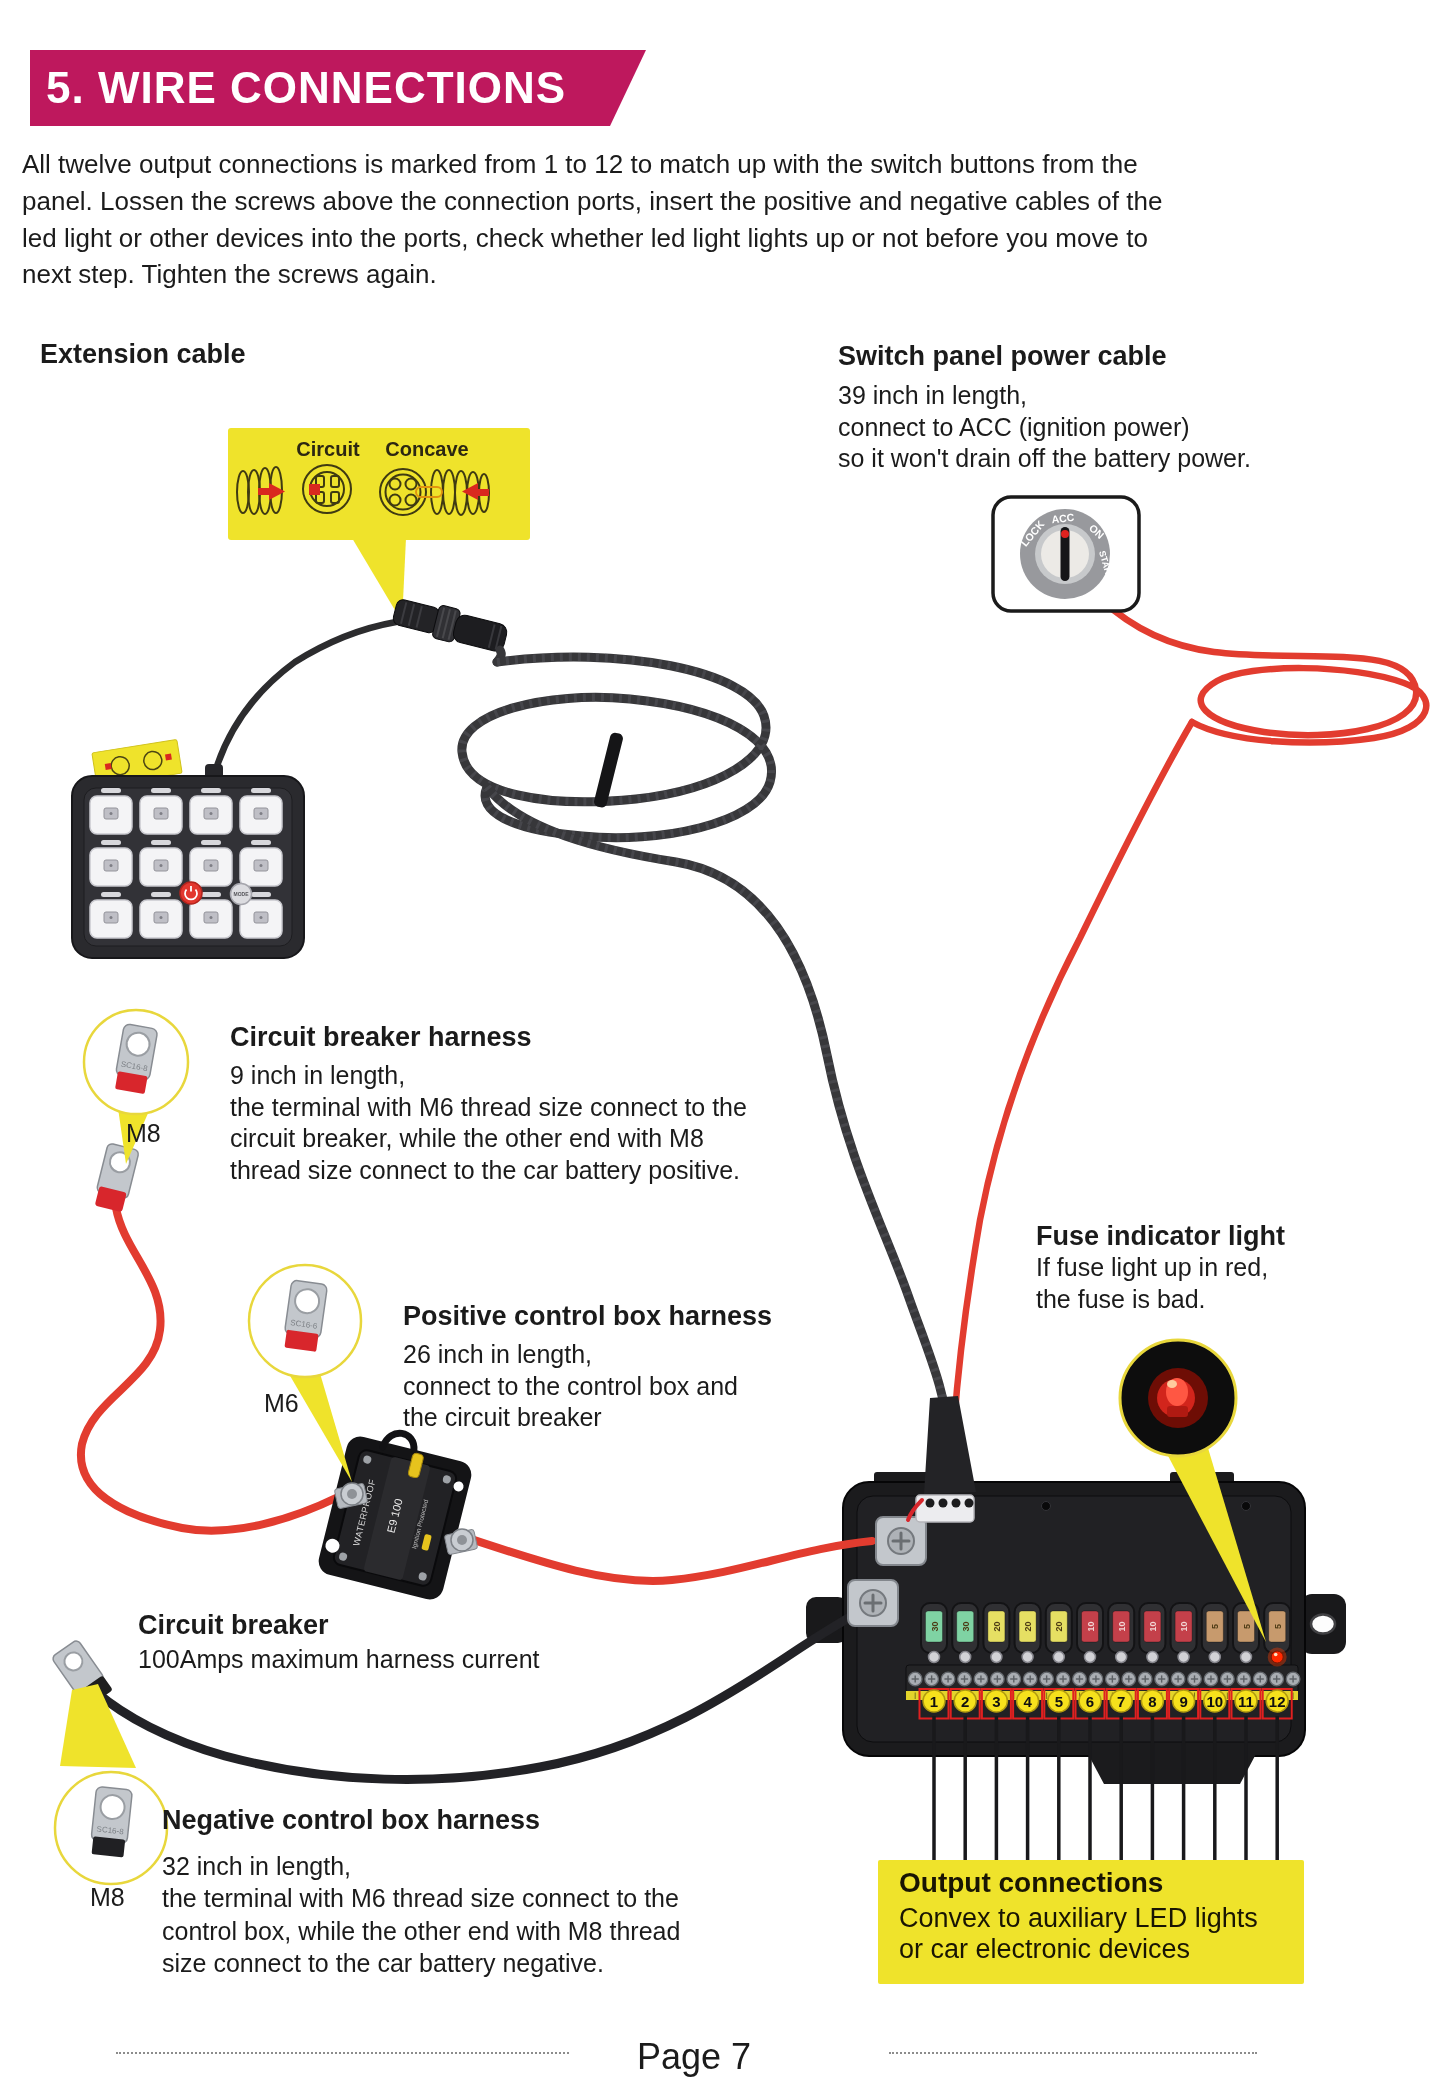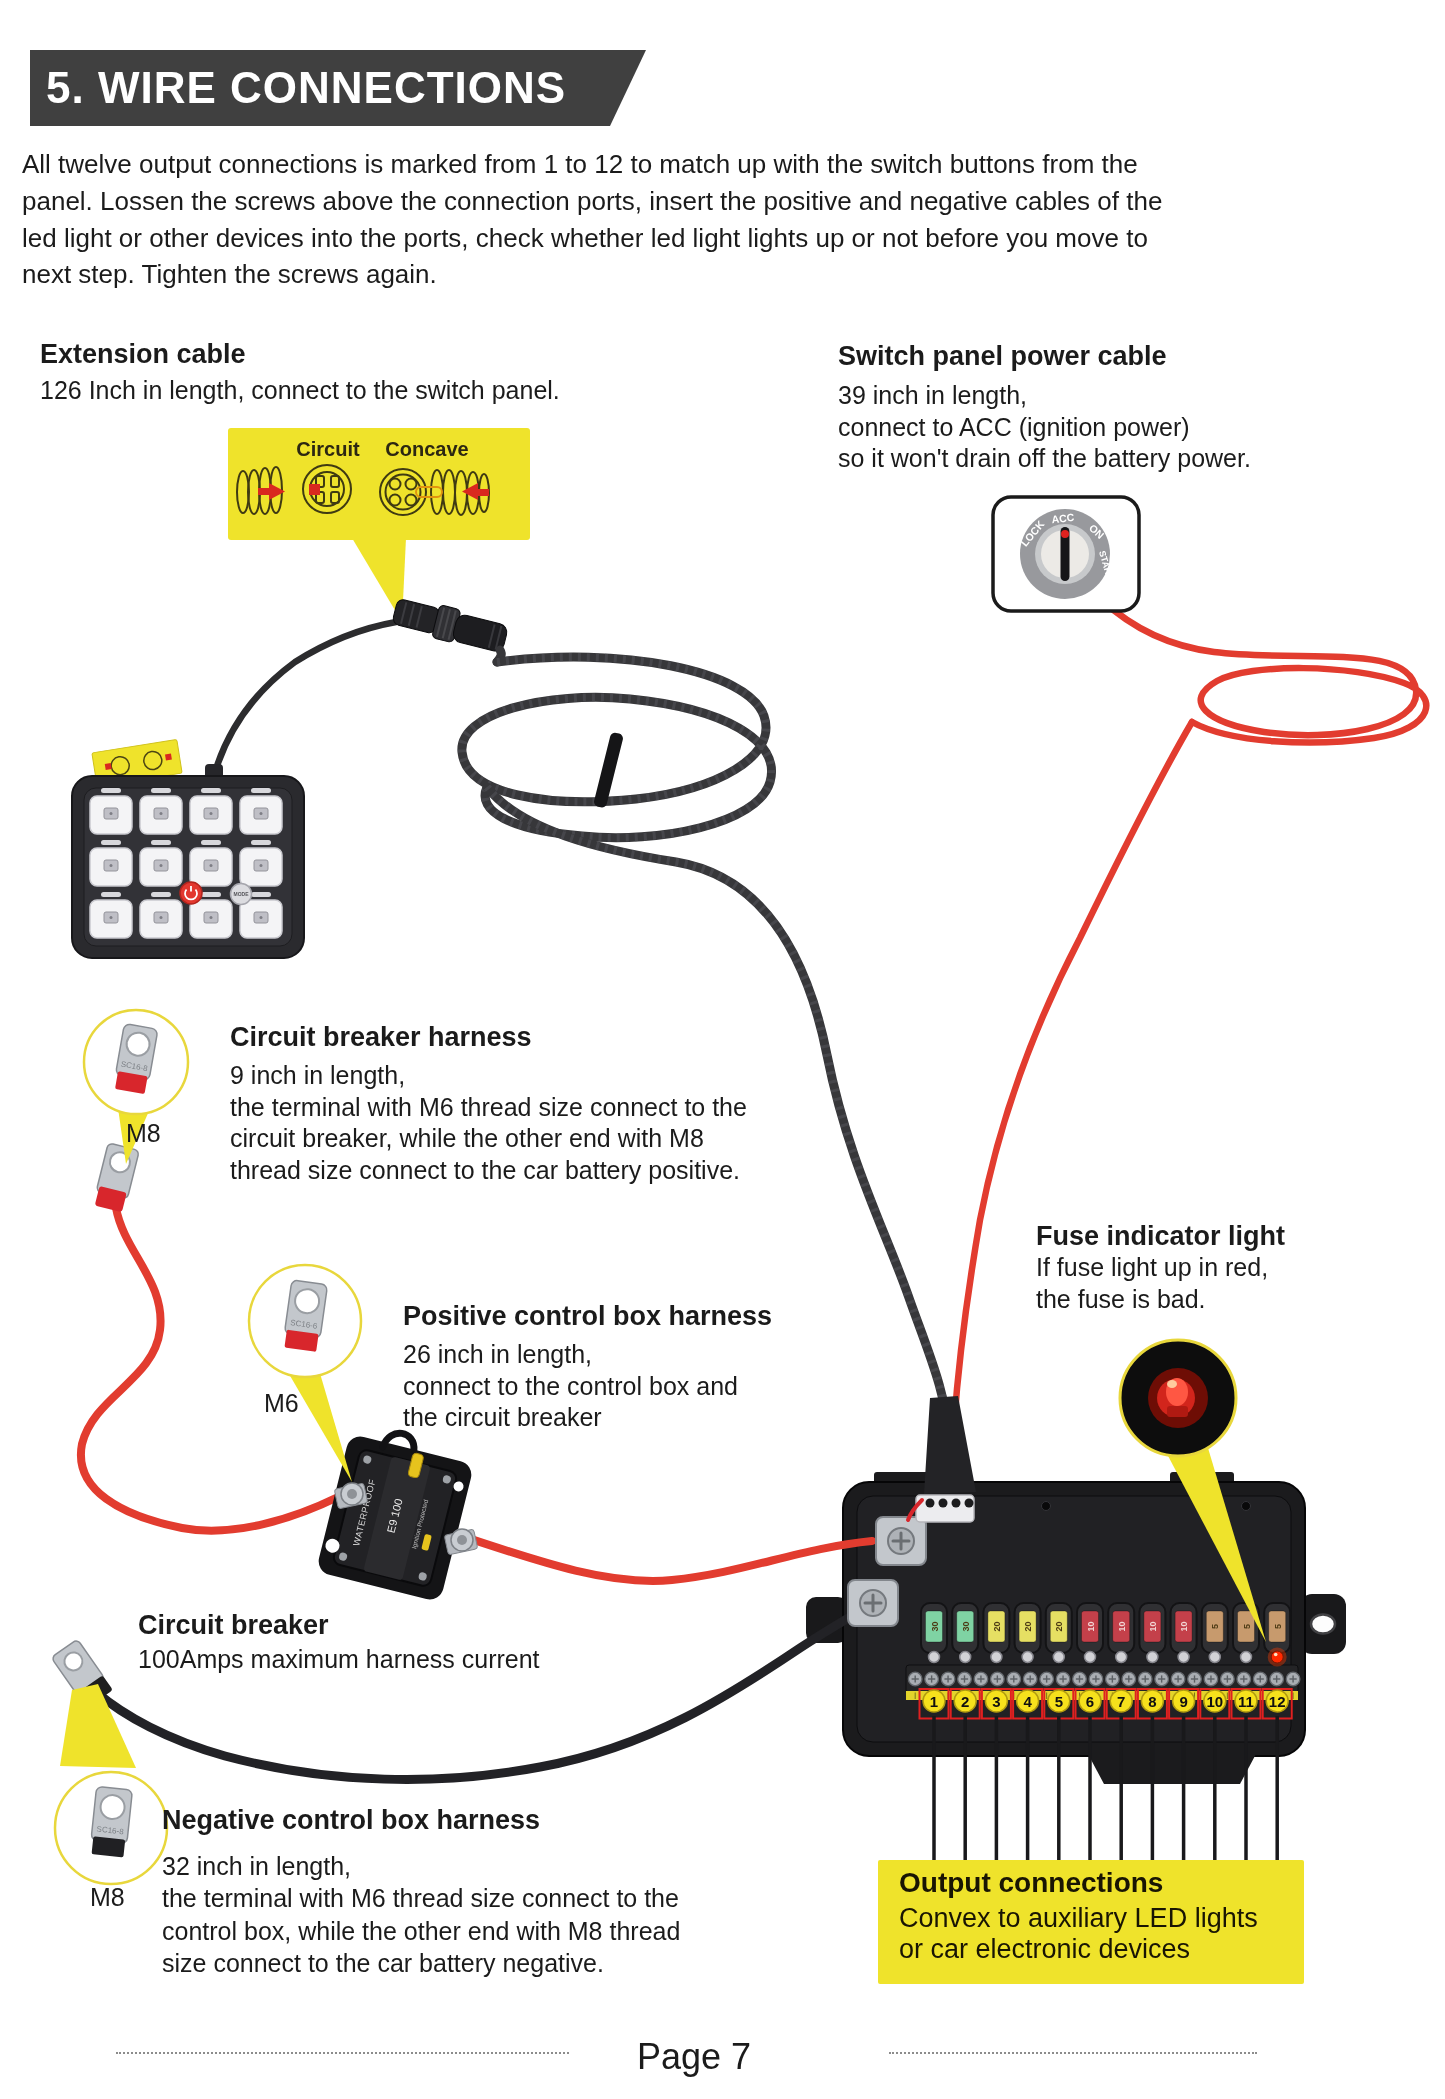--- a/index.html
+++ b/index.html
@@ -515,34 +515,33 @@
     <polygon points="1166,1452 1208,1448 1266,1642" fill="#efe32b"></polygon>
     <circle cx="1178" cy="1398" r="58" fill="#0d0d0d" stroke="#e8d73c" stroke-width="3"></circle>
     <circle cx="1178" cy="1398" r="30" fill="#6e0d05"></circle>
     <circle cx="1176" cy="1398" r="19" fill="#d2251c"></circle>
     <ellipse cx="1177" cy="1392" rx="11" ry="14" fill="#ff5743"></ellipse>
     <rect x="1167" y="1406" width="21" height="11" rx="3" fill="#b01a12"></rect>
     <ellipse cx="1172" cy="1384" rx="5" ry="4" fill="#ffd9a8" opacity="0.9"></ellipse>
   </g>
 </svg>
 
-<div class="abs banner" style="background: #404040;">
+<div class="abs banner" style="background: #be185d;">
   <span>5. WIRE CONNECTIONS</span>
 </div>
 
 <div class="abs intro">
   <div>All twelve output connections is marked from 1 to 12 to match up with the switch buttons from the</div>
   <div>panel. Lossen the screws above the connection ports, insert the positive and negative cables of the</div>
   <div>led light or other devices into the ports, check whether led light lights up or not before you move to</div>
   <div>next step. Tighten the screws again.</div>
 </div>
 
 <div class="abs center" style="left:40px;top:339px;width:444px;">
   <div class="sec-title">Extension cable</div>
-  <div class="sec-body" style="margin-top:5px;">126 Inch in length, connect to the switch panel.</div>
 </div>
 
 <div class="abs" style="left:838px;top:341px;">
   <div class="sec-title">Switch panel power cable</div>
   <div class="sec-body" style="margin-top:8px;">
     <div>39 inch in length,</div>
     <div>connect to ACC (ignition power)</div>
     <div>so it won't drain off the battery power.</div>
   </div>
 </div>

